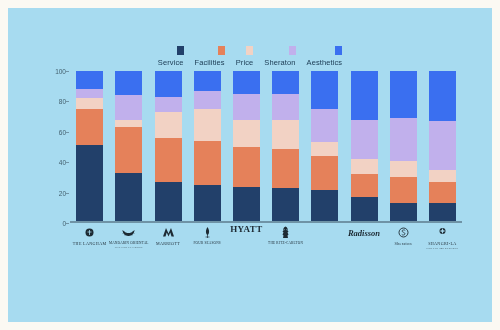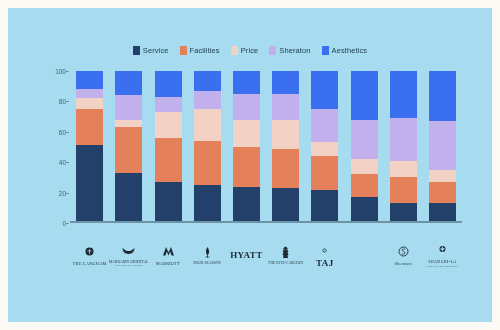--- a/index.html
+++ b/index.html
@@ -10,21 +10,21 @@
   }
   #figure{
     position:absolute;left:8px;top:8px;width:484px;height:314px;
     background:#a7dbf0;
   }
   
   #legend{
     position:absolute;left:0;top:38px;width:484px;
     display:flex;justify-content:center;align-items:center;gap:11px;
   }
-  .legend-item{display:flex;align-items:flex-end;gap:3px;}
+  .legend-item{display:flex;align-items:flex-end;gap:3px;flex-direction:column;}
   .legend-swatch{width:7px;height:9px;display:block;}
   .legend-label{font-size:7.5px;color:#1b3a52;letter-spacing:.1px;white-space:nowrap;}
   
   #plot{
     position:absolute;left:62px;top:63px;width:392px;height:152px;
   }
   #axis-line{
     position:absolute;left:62px;top:213px;width:392px;height:1.6px;
     background:#6f93a6;
   }
@@ -40,22 +40,22 @@
   .bar{
     position:absolute;bottom:0;width:27px;
     display:flex;flex-direction:column;justify-content:flex-end;
   }
   .seg{width:100%;}
   
   #logos{
     position:absolute;left:62px;top:216px;width:392px;height:34px;
   }
   .logo-cell{
-    position:absolute;top:14px;width:42px;height:34px;
-    display:flex;flex-direction:column;align-items:center;justify-content:center;
+    position:absolute;top:0;width:42px;height:34px;
+    display:flex;flex-direction:column;align-items:center;justify-content:flex-start;
     color:#22303a;
   }
   .logo-mark{height:16px;display:flex;align-items:center;justify-content:center;}
   .logo-word{
     font-size:4.1px;letter-spacing:.35px;text-align:center;line-height:1.25;
     margin-top:1px;white-space:nowrap;font-family:"Liberation Serif", serif;
     color:#22303a;
   }
   .logo-word.sm{font-size:3.4px;letter-spacing:.2px;}
   .logo-sub{font-size:2.7px;letter-spacing:.25px;margin-top:.5px;color:#3a4a55;font-family:"Liberation Serif", serif;}
@@ -221,27 +221,23 @@
       <div class="logo-cell" style="left: 194.6px;">
         <div class="logo-mark">
           <svg width="15" height="15" viewBox="0 0 30 30">
             <path d="M15 3 C11 5 10 8 11 11 L9 13 L11 15 L9 19 L11 21 L10 26 h10 l-1-5 l2-2 l-2-4 l2-2 l-2-2 C20 8 19 5 15 3 Z" fill="#1d2a33"></path>
             <circle cx="12.6" cy="9.5" r="0.9" fill="#a7dbf0"></circle>
             <circle cx="17.4" cy="9.5" r="0.9" fill="#a7dbf0"></circle>
           </svg>
         </div>
         <div class="logo-word sm">THE RITZ-CARLTON</div>
       </div>
-      <div class="logo-cell" style="left: 233.8px;">
-        <div class="logo-mark">
-          <svg width="15" height="15" viewBox="0 0 30 30">
-            <circle cx="15" cy="15" r="3.2" fill="none" stroke="#1d2a33" stroke-width="1.6"></circle>
-          </svg>
-        </div>
-        <div class="big-word">TAJ</div>
+      <div class="logo-cell" style="left: 273px;">
+        <div class="logo-mark" style="height: 4px;"></div>
+        <div class="script-word">Radisson</div>
       </div>
       <div class="logo-cell" style="left: 312.2px;">
         <div class="logo-mark">
           <svg width="15" height="15" viewBox="0 0 30 30">
             <circle cx="15" cy="15" r="9" fill="none" stroke="#1d2a33" stroke-width="1.8"></circle>
             <path d="M18.5 11 C17 9.3 12.5 9.3 12 12 C11.6 14.4 18.4 14.8 18 17.7 C17.6 20.6 13 20.6 11.5 18.8" stroke="#1d2a33" stroke-width="1.5" fill="none"></path>
           </svg>
         </div>
         <div class="logo-word">Sheraton</div>
       </div>

